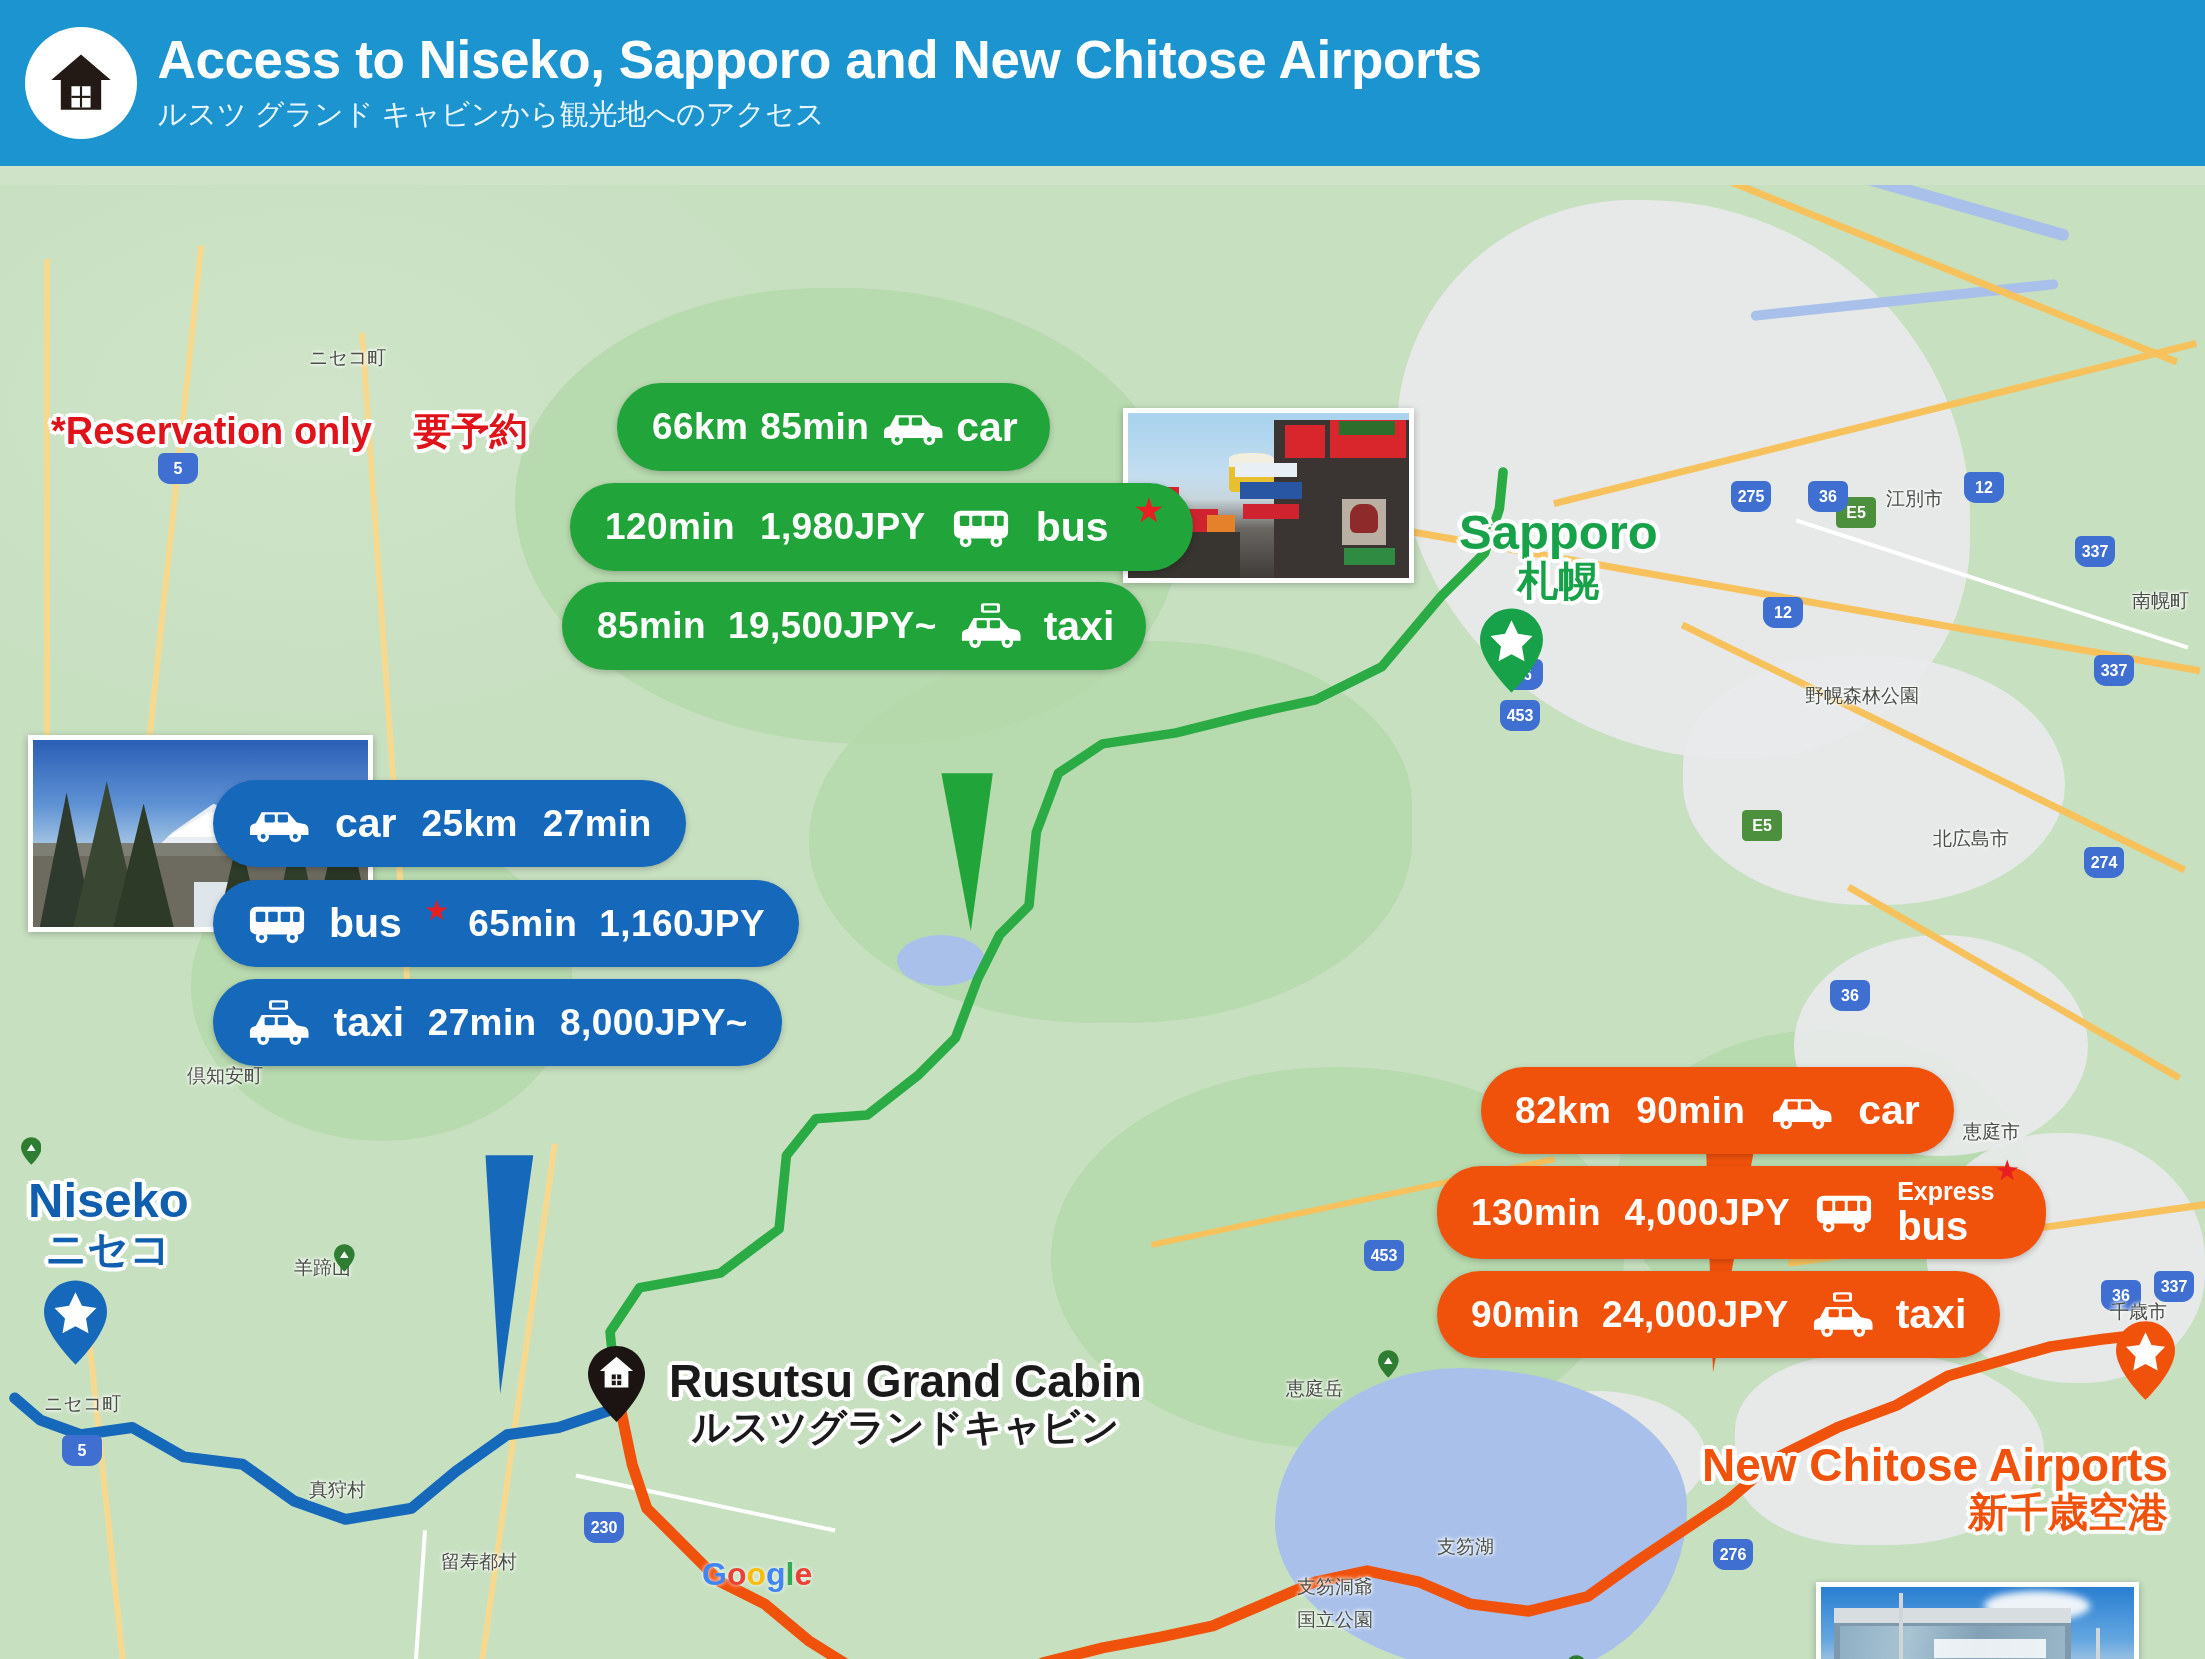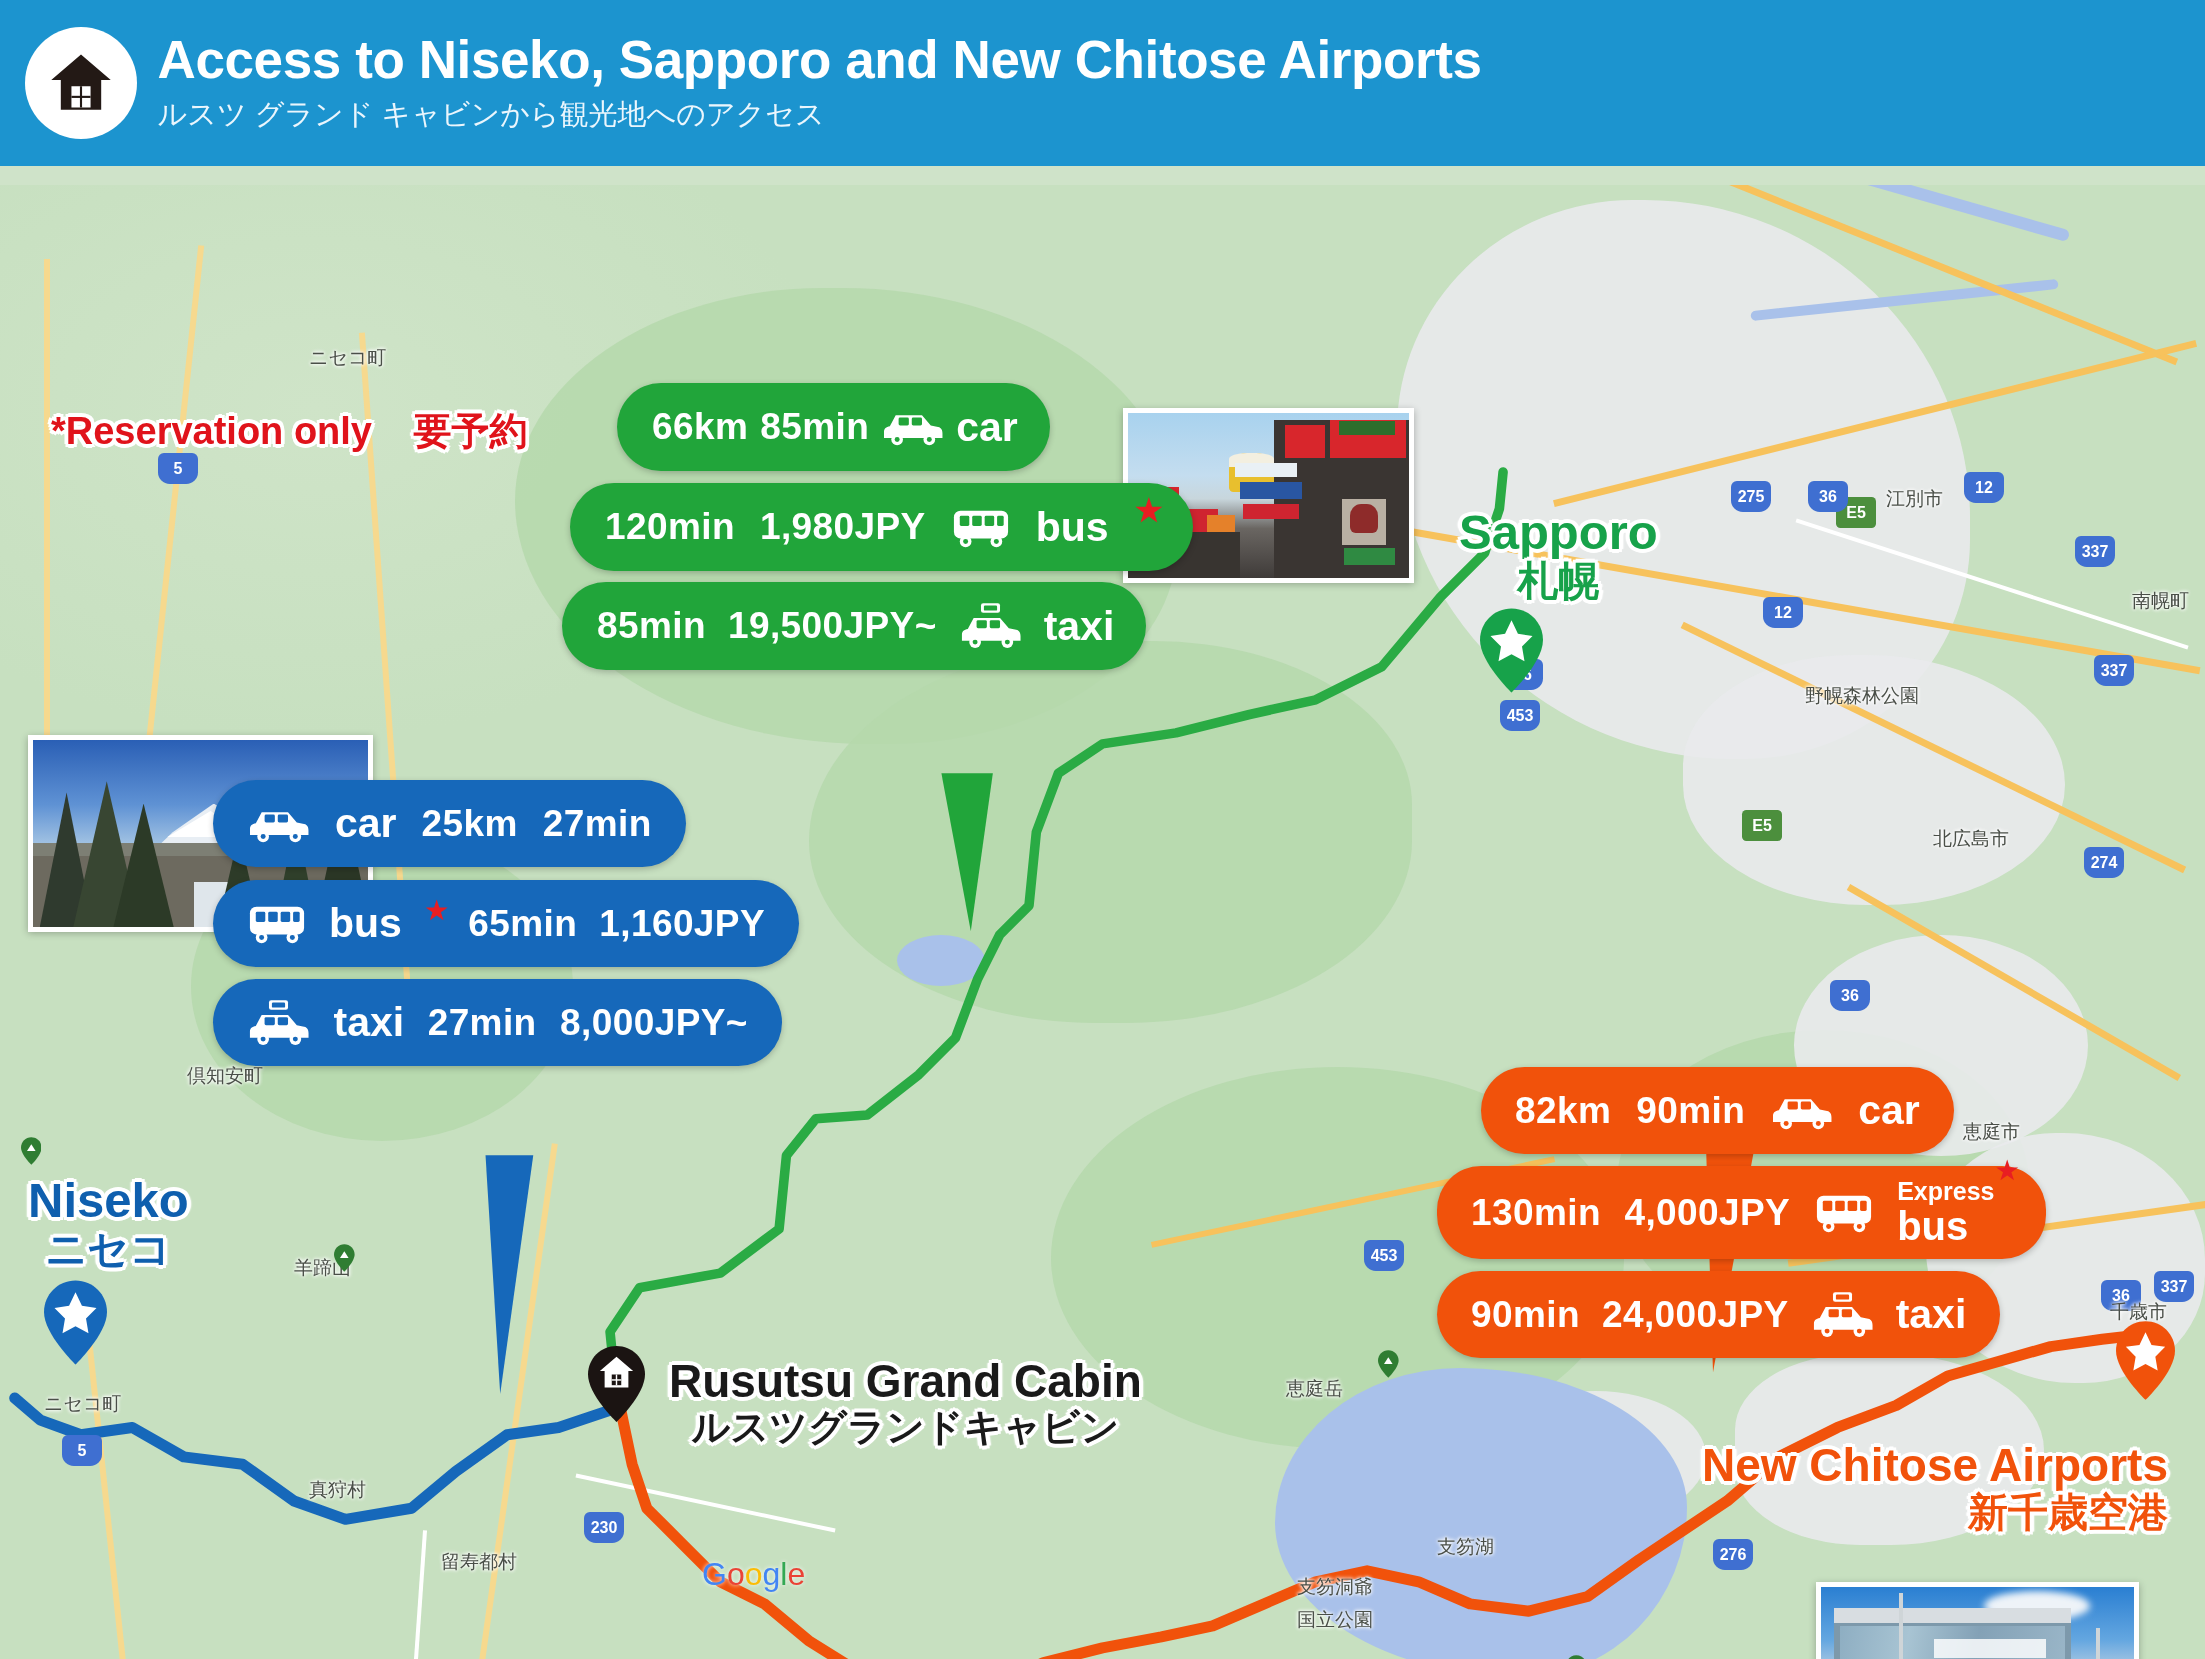--- a/index.html
+++ b/index.html
@@ -155,21 +155,21 @@
     text-shadow:
       -3.7px 0 0 #fff, 3.7px 0 0 #fff, 0 -3.7px 0 #fff, 0 3.7px 0 #fff,
       -2.9px -2.9px 0 #fff, 2.9px -2.9px 0 #fff, -2.9px 2.9px 0 #fff, 2.9px 2.9px 0 #fff;
   }
   .reservation .jp { margin-left: 31px; }
 
   
   .pin { position:absolute; }
   .google-wm {
     position:absolute; left: 702px; top: 1371px;
-    font-size: 32px; font-weight: normal; letter-spacing: 0px;
+    font-size: 32px; font-weight: bold; letter-spacing: 0px;
     text-shadow: 0 0 4.4px rgba(255,255,255,.95);
     text-align: center;
   }
   .google-wm span:nth-child(1){color:#4285F4;}
   .google-wm span:nth-child(2){color:#EA4335;}
   .google-wm span:nth-child(3){color:#FBBC05;}
   .google-wm span:nth-child(4){color:#4285F4;}
   .google-wm span:nth-child(5){color:#34A853;}
   .google-wm span:nth-child(6){color:#EA4335;}
 </style>

